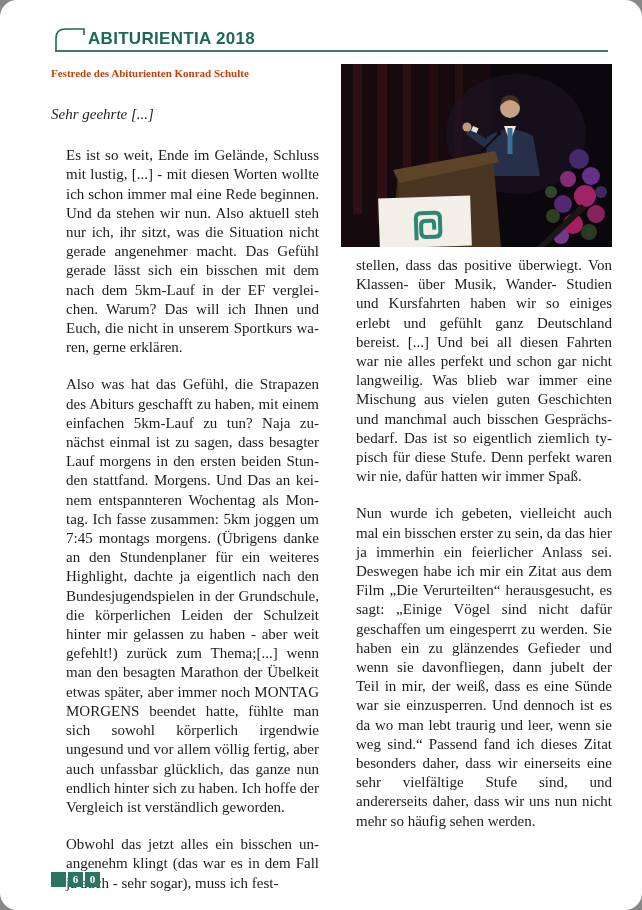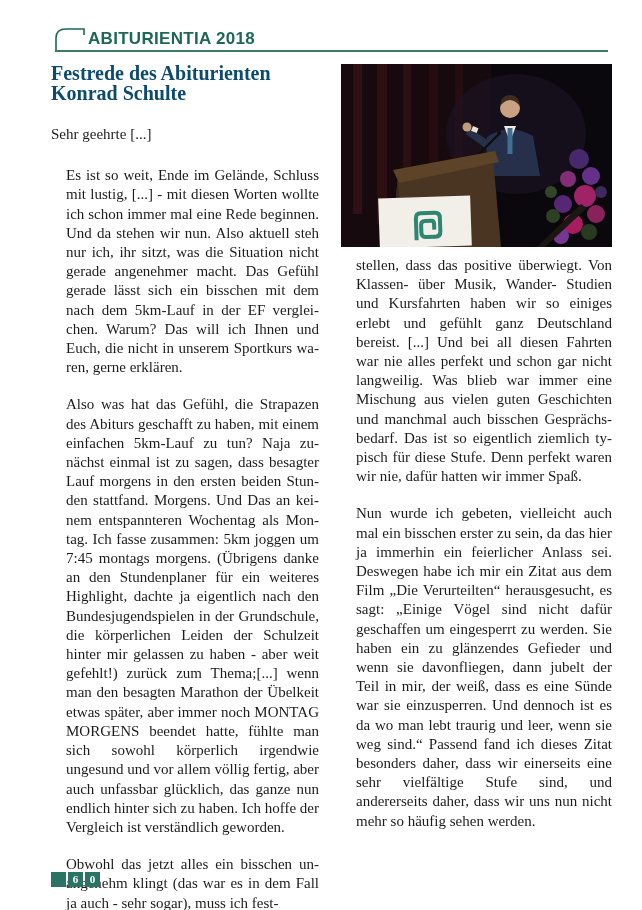--- a/index.html
+++ b/index.html
@@ -3,42 +3,43 @@
 <meta charset="utf-8">
 <style>
   html,body{margin:0;padding:0;background:#888;}
   .page{
     position:relative;
     width:642px;height:910px;
     background:#ffffff;
     font-family:"Liberation Serif","DejaVu Serif",serif;
     color:#1c1c1c;
     overflow:hidden;
+    border-radius:17px;
   }
   
   .hdr-arc{position:absolute;left:55px;top:28px;}
   .hdr-title{
     position:absolute;left:88px;top:29px;
     font-family:"Liberation Sans","DejaVu Sans",sans-serif;
     font-weight:bold;font-size:17px;letter-spacing:.3px;
     color:#1d6854;
   }
   .hdr-rule{
     position:absolute;left:55px;top:50px;width:553px;height:2px;
     background:#3d7a68;
   }
   
   .col{position:absolute;top:63px;font-size:15px;line-height:19.2px;}
   .col-left{left:51px;width:268px;}
   .col-right{left:341px;width:271px;}
   .art-title{
-    font-weight:bold;font-size:20px;line-height:20px;
-    margin:0 0 22px 0;color:#0c4a6e;
+    font-weight:bold;font-size:11px;line-height:20px;
+    margin:0 0 22px 0;color:#c2410c;
   }
-  .salutation{margin:0 0 22px 0;}
+  .salutation{font-style:italic;margin:0 0 22px 0;}
   .body-par{
     margin:0 0 18px 15px;
     text-align:justify;
     hyphens:auto;-webkit-hyphens:auto;
   }
   
   .photo{
     width:271px;height:183px;margin:1px 0 9px 0;
     display:block;background:#0a070d;
   }

